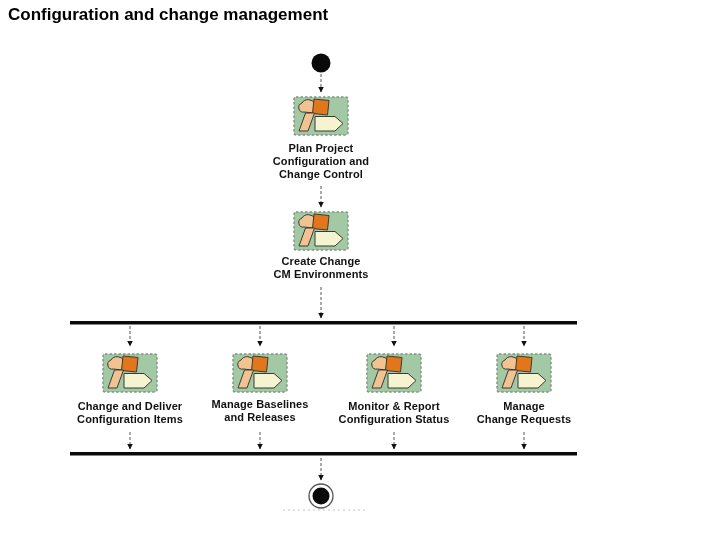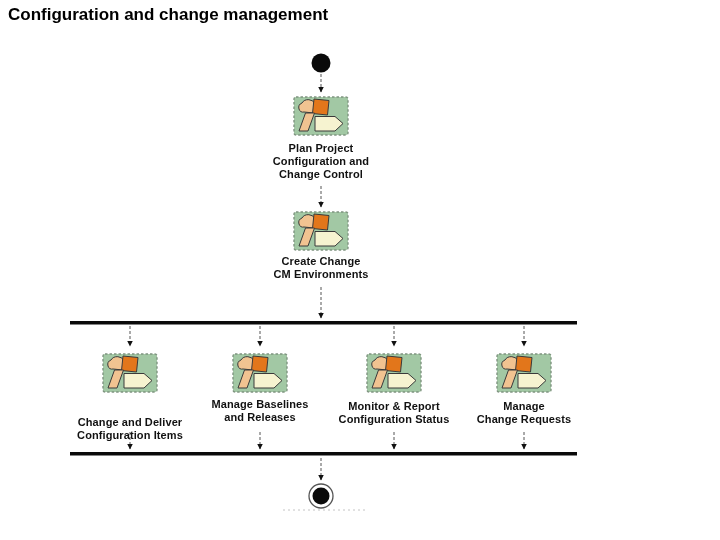--- a/index.html
+++ b/index.html
@@ -30,21 +30,21 @@
   
   #icon-plan   {left:293px;top:96px;}
   #icon-create {left:293px;top:211px;}
   #icon-p1     {left:102px;top:353px;}
   #icon-p2     {left:232px;top:353px;}
   #icon-p3     {left:366px;top:353px;}
   #icon-p4     {left:496px;top:353px;}
   
   #label-plan   {left:236px;top:142px;}
   #label-create {left:236px;top:255px;}
-  #label-p1     {left:45px; top:416px;}
+  #label-p1     {left:45px; top:400px;}
   #label-p2     {left:175px;top:398px;}
   #label-p3     {left:309px;top:400px;}
   #label-p4     {left:439px;top:400px;}
 </style>
 </head>
 <body>
 
 <div id="canvas">
 
   <svg id="connectors" width="720" height="540" viewBox="0 0 720 540">

